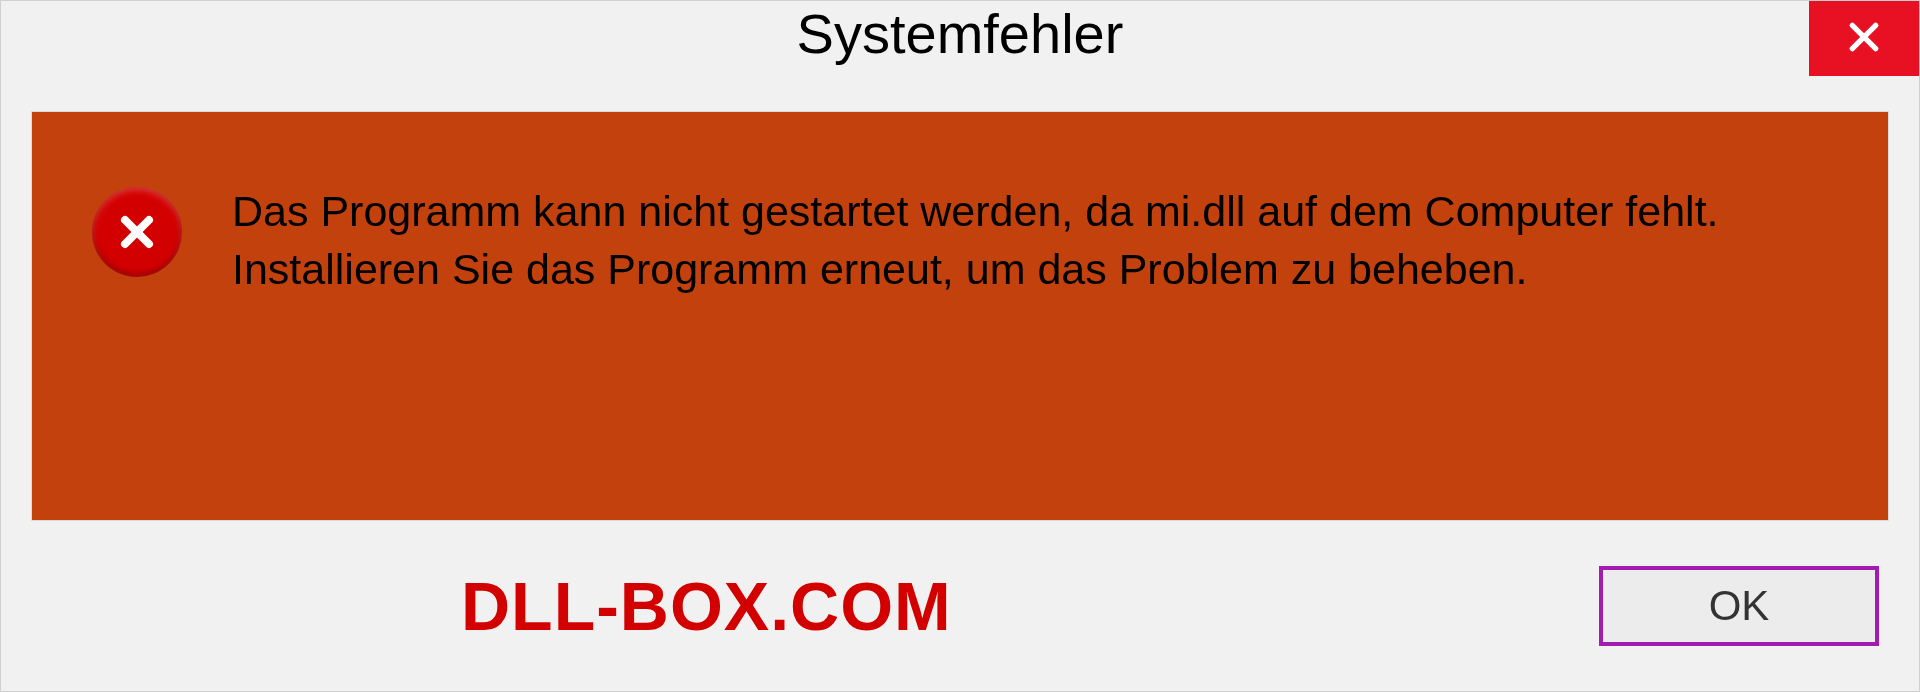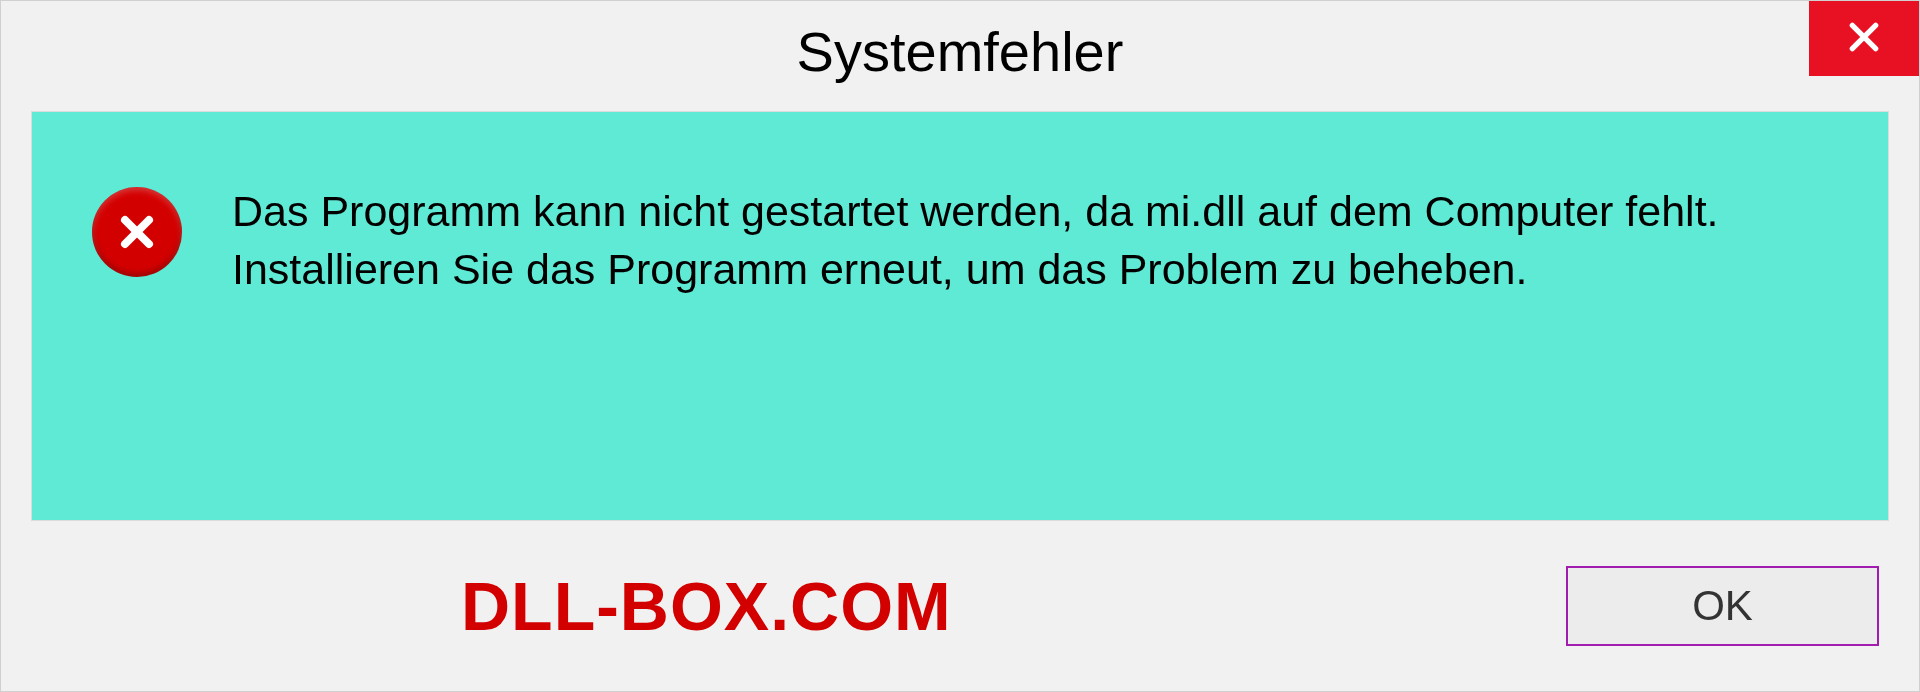--- a/index.html
+++ b/index.html
@@ -19,21 +19,20 @@
       height: 100%;
       background: #f1f1f1;
       border: 1px solid #d0d0d0;
       display: flex;
       flex-direction: column;
       position: relative;
     }
     .titlebar {
       height: 100px;
       display: flex;
-      align-items: center;
       justify-content: center;
       position: relative;
       padding: 0 32px;
     }
     .title-text {
       font-size: 56px;
       font-weight: 400;
       color: #000;
     }
     .close-btn {
@@ -47,21 +46,21 @@
       align-items: center;
       justify-content: center;
       cursor: pointer;
     }
     .close-btn svg {
       width: 40px;
       height: 40px;
     }
     .content-area {
       margin: 10px 30px 20px 30px;
-      background: #5eead4;
+      background: #c2410c;
       border: 1px solid #dcdcdc;
       flex: 1;
       display: flex;
       align-items: flex-start;
       padding: 70px 60px;
       gap: 50px;
     }
     .error-icon-wrap {
       flex-shrink: 0;
       padding-top: 5px;
@@ -95,24 +94,24 @@
     }
     .watermark {
       font-size: 68px;
       font-weight: 800;
       letter-spacing: 1px;
       color: #d30000;
       font-family: Liberation Sans, sans-serif;
       margin-left: 420px;
     }
     .ok-btn {
-      width: 313px;
+      width: 280px;
       height: 80px;
       background: #ececec;
-      border: 2px solid #a21caf;
+      border: 4px solid #a21caf;
       font-size: 42px;
       color: #333;
       cursor: pointer;
       font-family: inherit;
       display: flex;
       align-items: center;
       justify-content: center;
     }
   </style>
 </head>

